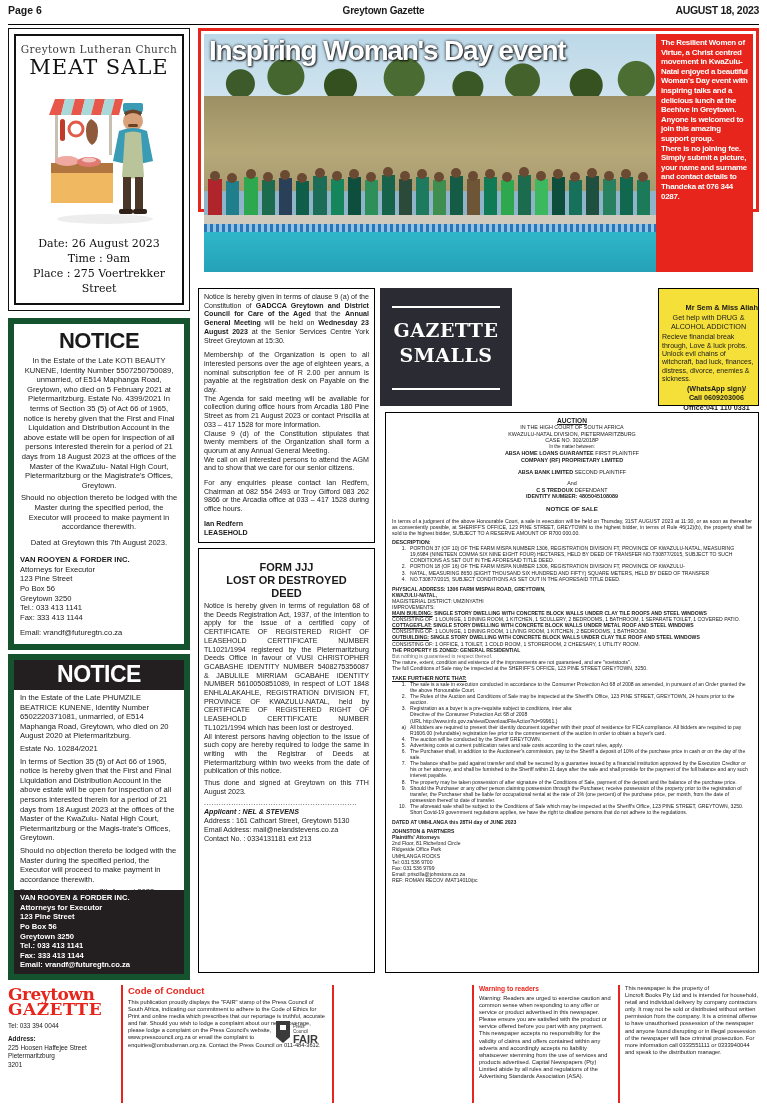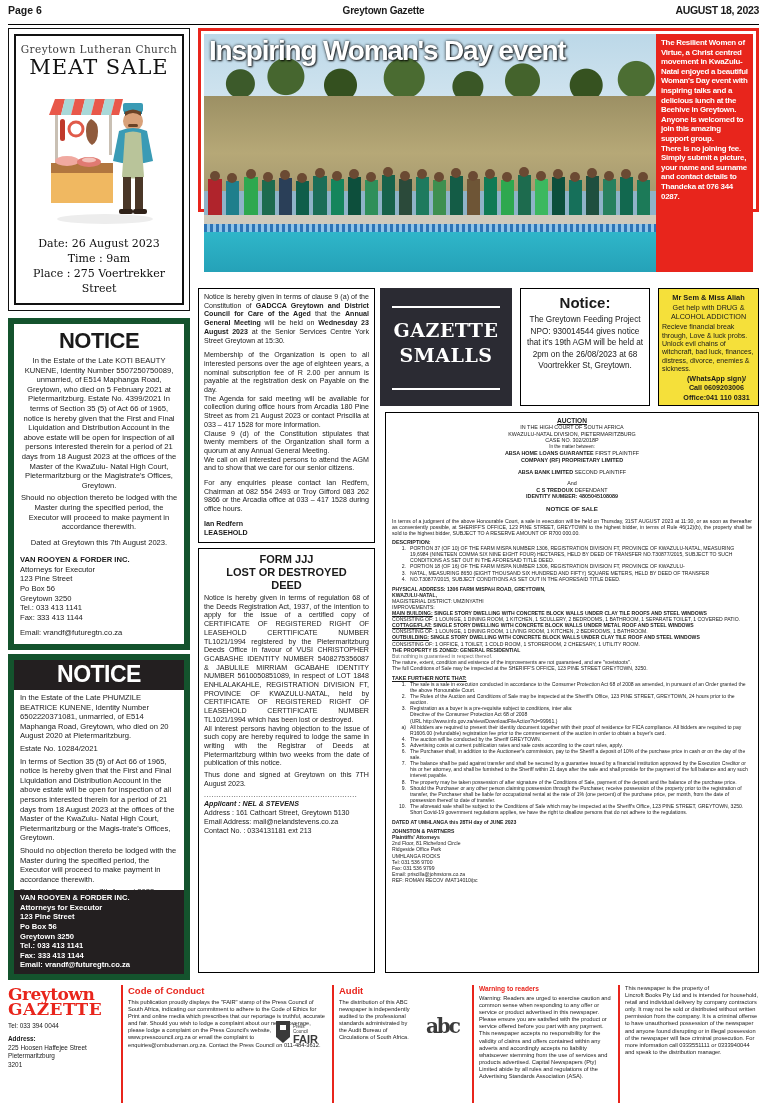--- a/index.html
+++ b/index.html
@@ -60,42 +60,42 @@
   .smalls-rule{position:absolute;left:12px;right:12px;height:2px;background:#fff;}
   .smalls-t{position:absolute;left:0;right:0;top:30px;text-align:center;font-family:"DejaVu Serif",serif;font-size:19px;font-weight:bold;line-height:25px;letter-spacing:0.5px;}
 
   
   #feeding{left:520px;top:288px;width:130px;height:118px;border:1.5px solid #000;}
   .feed-t{text-align:center;font-size:15px;font-weight:bold;margin-top:5px;}
   .feed-b{text-align:center;font-size:8.2px;line-height:11.6px;margin-top:3px;padding:0 3px;}
 
   
   #sangoma{left:658px;top:288px;width:101px;height:118px;background:#f5e03a;border:1px solid #000;}
-  .sg-t{text-align:center;font-size:7.4px;font-weight:bold;padding-top:4px;}
+  .sg-t{text-align:right;font-size:7.4px;font-weight:bold;padding-top:14px;}
   .sg-s{text-align:center;font-size:7.2px;line-height:8.6px;padding-top:2px;}
   .sg-b{font-size:7px;line-height:8.4px;padding:2px 3px 0;}
   .sg-c{text-align:center;font-size:7.2px;font-weight:bold;line-height:8.6px;padding-top:1px;margin-left:16px;}
 
   
   #auction{left:385px;top:412px;width:374px;height:561px;border:1px solid #000;padding:4px 6px;box-sizing:border-box;}
   .au-h{text-align:center;font-size:6.6px;font-weight:bold;text-decoration:underline;}
   .au-c{text-align:center;font-size:5.4px;line-height:6.6px;}
   .au-c b{font-weight:bold;}
   .au-t{font-size:5.2px;line-height:6.2px;text-align:justify;}
   .au-sec{font-size:5.4px;font-weight:bold;margin-top:3px;}
   .au-list{font-size:5.1px;line-height:6.1px;}
   .au-row{display:flex;gap:4px;}
   .au-num{width:14px;flex:0 0 14px;text-align:right;}
   .u{text-decoration:underline;}
 
   
   #agm{left:198px;top:288px;width:177px;height:255px;border:1px solid #000;padding:4px 5px;box-sizing:border-box;}
   .j{font-size:7.1px;line-height:8.7px;text-align:justify;}
   .j b{font-weight:bold;}
-  #formjjj{left:198px;top:548px;width:177px;height:425px;border:1px solid #000;padding:4px 5px;box-sizing:border-box;}
+  #formjjj{left:198px;top:548px;width:177px;height:425px;border:1px solid #000;padding:12px 5px;box-sizing:border-box;}
   .fj-h{text-align:center;font-size:11px;font-weight:bold;line-height:13px;}
 
   
   #foot{left:8px;top:985px;width:751px;height:124px;border-top:0;}
   .foot-col{position:absolute;top:0;box-sizing:border-box;}
   .foot-h{color:#e8251c;font-size:9.5px;font-weight:bold;margin-bottom:3px;}
   .foot-t{font-size:5.7px;line-height:7.1px;}
   .vrule{position:absolute;top:0;width:2px;height:118px;background:#e8251c;}
   .gz-logo{font-family:"DejaVu Serif",serif;font-weight:bold;color:#e8251c;line-height:15px;}
   .gz1{font-size:17px;letter-spacing:-0.5px;}
@@ -304,24 +304,20 @@
 
   <div class="box" id="smalls">
     <div class="smalls-rule" style="top:18px;"></div>
     <div class="smalls-t">
       <div>GAZETTE</div>
       <div>SMALLS</div>
     </div>
     <div class="smalls-rule" style="bottom:16px;"></div>
   </div>
 
-  <div class="box" id="feeding">
-    <div class="feed-t">Notice:</div>
-    <div class="feed-b">The Greytown Feeding Project NPO: 930014544 gives notice that it's 19th AGM will be held at 2pm on the 26/08/2023 at 68 Voortrekker St, Greytown.</div>
-  </div>
 
   <div class="box" id="sangoma">
     <div class="sg-t">Mr Sem &amp; Miss Aliah</div>
     <div class="sg-s">Get help with DRUG &amp; ALCOHOL ADDICTION</div>
     <div class="sg-b">Recieve financial break through, Love &amp; luck probs. Unlock evil chains of witchcraft, bad luck, finances, distress, divorce, enemies &amp; sickness.</div>
     <div class="sg-c">(WhatsApp sign)/</div>
     <div class="sg-c">Call 0609203006</div>
     <div class="sg-c">Office:041 110 0331</div>
   </div>
 
@@ -462,25 +458,20 @@
       <svg class="fair-badge" width="54" height="26" viewBox="0 0 54 26" style="position:absolute;right:0;bottom:4px;">
         <path d="M2 2 h14 v16 l-7 6 l-7 -6 z" fill="#3a3a3a"></path>
         <path d="M6 6 h6 v5 h-6 z" fill="#fff"></path>
         <text x="19" y="9" font-family="Liberation Sans, sans-serif" font-size="4.5" fill="#3a3a3a">Press</text>
         <text x="19" y="14" font-family="Liberation Sans, sans-serif" font-size="4.5" fill="#3a3a3a">Council</text>
         <text x="19" y="24" font-family="Liberation Sans, sans-serif" font-size="11" font-weight="bold" fill="#3a3a3a">FAIR</text>
       </svg>
     </div>
 
     <div class="vrule" style="left:324px;"></div>
-    <div class="foot-col" style="left:331px;width:130px;">
-      <div class="foot-h">Audit</div>
-      <div class="foot-t" style="width:74px;">The distribution of this ABC newspaper is independently audited to the professional standards administrated by the Audit Bureau of Circulations of South Africa.</div>
-      <div class="abc-badge" style="position:absolute;right:10px;bottom:4px;">abc</div>
-    </div>
 
     <div class="vrule" style="left:464px;"></div>
     <div class="foot-col" style="left:471px;width:135px;">
       <div class="foot-h" style="font-size:6.6px;">Warning to readers</div>
       <div class="foot-t">Warning: Readers are urged to exercise caution and common sense when responding to any offer or service or product advertised in this newspaper. Please ensure you are satisfied with the product or service offered before you part with any payment. This newspaper accepts no responsibility for the validity of claims and offers contained within any adverts and accordingly accepts no liability whatsoever stemming from the use of services and products advertised. Capital Newspapers (Pty) Limited abide by all rules and regulations of the Advertising Standards Association (ASA).</div>
     </div>
 
     <div class="vrule" style="left:610px;"></div>
     <div class="foot-col" style="left:617px;width:134px;">
       <div class="foot-t">This newspaper is the property of</div>

